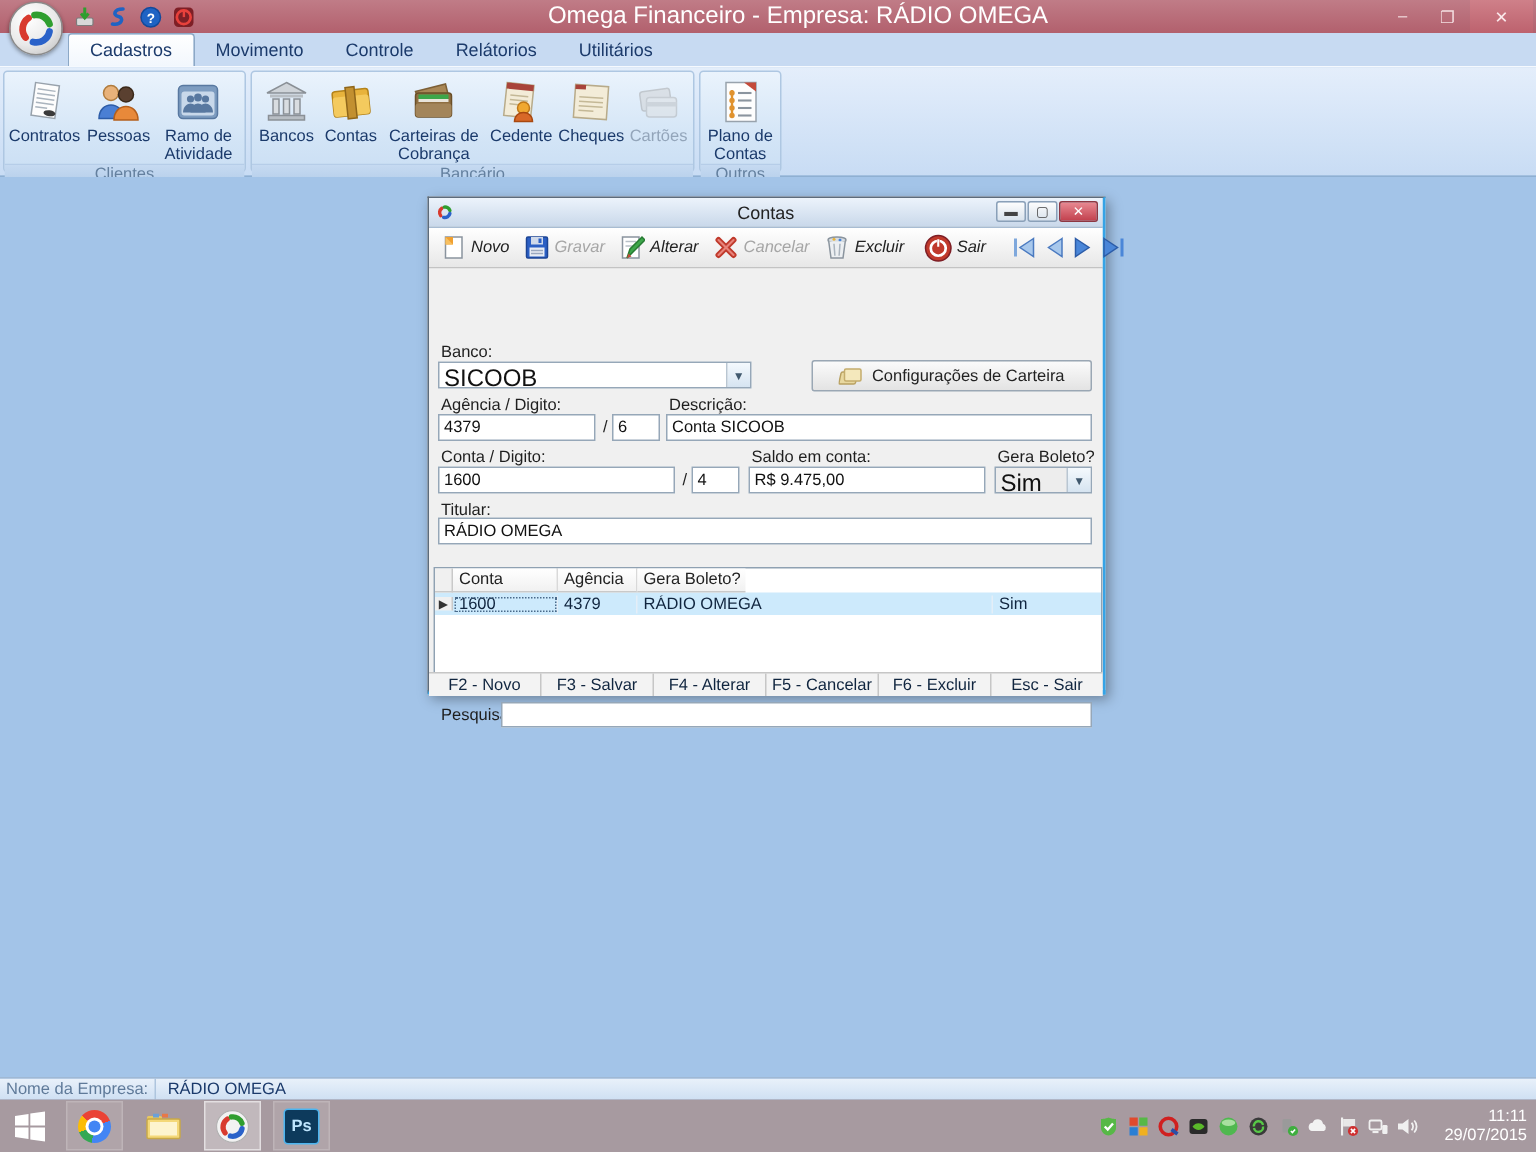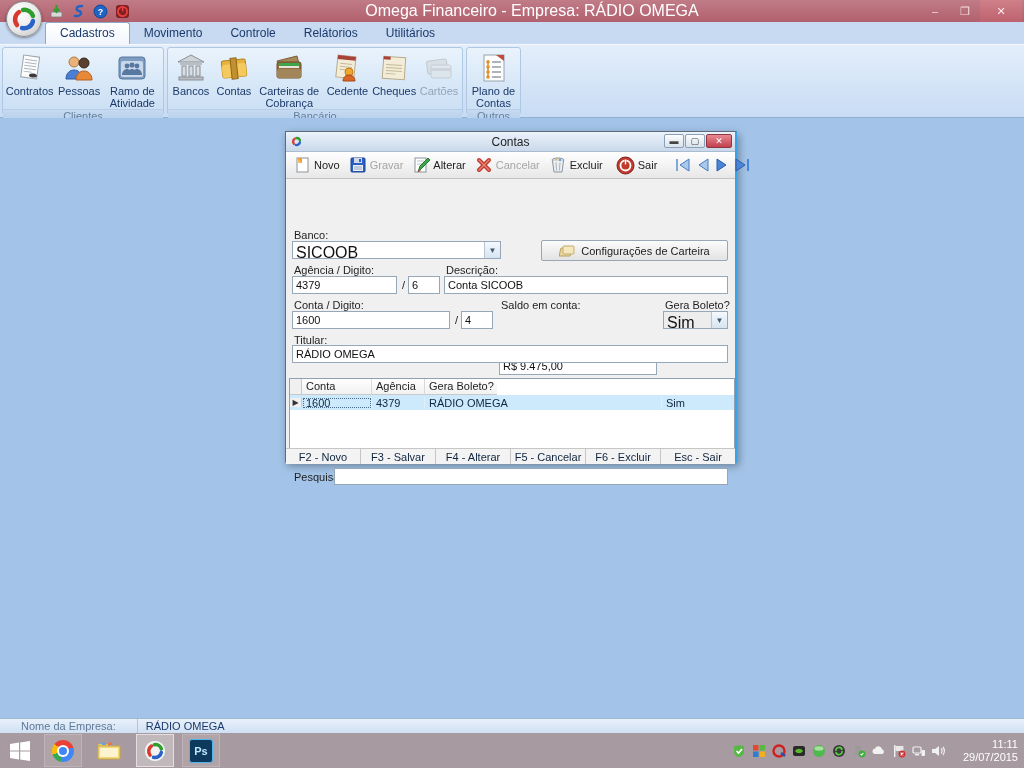--- a/index.html
+++ b/index.html
@@ -46,21 +46,21 @@
     box-shadow:2px 3px 8px rgba(0,0,0,.35); background:#f0f0f0; }
   .dlg-title { height:20px; background:linear-gradient(#ecf3fb,#c9d8ea); border-bottom:1px solid #a8bcd2; position:relative; display:flex; align-items:center; }
   .dlg-title-text { position:absolute; left:0; right:0; text-align:center; font-size:12px; color:#222; }
   .dlg-ico { margin-left:4px; width:13px; height:13px; z-index:2; }
   .dlg-controls { position:absolute; right:3px; top:2px; display:flex; gap:1px; }
   .dbtn { width:20px; height:14px; border:1px solid #8aa0b8; border-radius:2px;
     background:linear-gradient(#fdfdfd,#d8e2ec); display:flex; align-items:center; justify-content:center; font-size:9px; color:#444; }
   .dbtn.close { width:26px; background:linear-gradient(#e88992,#c2414e); border-color:#8d3742; color:#fff; }
 
   .dlg-toolbar { height:27px; background:linear-gradient(#ffffff,#e7e7e7); border-bottom:1px solid #c3c3c3; display:flex; align-items:center; padding:0 4px; }
-  .tbtn { display:flex; align-items:center; gap:3px; padding:2px 6px 2px 3px; font-size:11px; color:#222; }
+  .tbtn { display:flex; align-items:center; gap:3px; padding:2px 6px 2px 3px; font-size:11px; color:#222;font-style:italic; }
   .tbtn.disabled { color:#a6a6a6; }
   .tbsep { width:1px; height:20px; background:#cfcfcf; margin:0 2px; }
   .navgroup { margin-left:8px; display:flex; gap:5px; align-items:center; }
 
   .dlg-form { position:relative; height:calc(332px - 20px - 27px); background:#f0f0f0; }
   .flabel { position:absolute; font-size:11px; color:#1e1e1e; }
   .fin { position:absolute; border:1px solid #96a7b8; background:#fff; font-size:11px; color:#111; padding:0 3px; height:18px; font-family:"Liberation Sans",sans-serif; }
   .slash { position:absolute; font-size:11px; color:#1e1e1e; }
   .combo { position:absolute; height:18px; border:1px solid #96a7b8; background:#fff; display:flex; }
   .combo .cval { flex:1; font-size:16px; padding:2px 3px; color:#111; white-space:nowrap; overflow:hidden; }
@@ -82,21 +82,21 @@
   .pesq-label { position:absolute; left:8px; top:292px; }
   .pesq-input { left:48px; top:289px; width:394px; height:17px; }
 
   .dlg-footer { position:absolute; left:0; bottom:0; width:100%; height:16px; background:#f3f3f3; border-top:1px solid #c6c6c6; display:flex; }
   .fkey { flex:1; border-right:1px solid #c6c6c6; display:flex; align-items:center; justify-content:center; font-size:11px; color:#10253f; }
   .fkey:last-child { border-right:none; }
 
   
   .statusbar { position:absolute; left:0; top:718px; width:1024px; height:15px;
     background:linear-gradient(#e9f1fa,#cfe0f3); border-top:1px solid #9fb8d4; display:flex; align-items:center; font-size:11px; }
-  .sb-label { color:#5f7a99; padding:0 21px; }
+  .sb-label { color:#5f7a99; padding:0 4px; }
   .sb-div { width:1px; height:100%; background:#aec5de; }
   .sb-value { color:#1b3a6b; padding:0 8px; }
 
   
   .taskbar { position:absolute; left:0; top:733px; width:1024px; height:35px; background:#a79aa0; display:flex; align-items:center; }
   .start { width:40px; height:35px; display:flex; align-items:center; justify-content:center; }
   .tapp { width:38px; height:33px; margin:1px 4px 1px 4px; display:flex; align-items:center; justify-content:center; border:1px solid transparent; }
   .tapp.subtle { background:rgba(255,255,255,.10); border-color:rgba(255,255,255,.18); }
   .tapp.active { background:rgba(255,255,255,.30); border-color:rgba(255,255,255,.55); }
   .tray { position:absolute; right:78px; top:0; height:35px; display:flex; align-items:center; gap:5px; }
@@ -457,21 +457,21 @@
     <div class="slash" style="left:116px; top:100px;">/</div>
     <input class="fin" style="left: 122px; top: 97px; width: 32px;" value="6">
     <div class="flabel" style="left:160px; top:85px;">Descrição:</div>
     <input class="fin" style="left: 158px; top: 97px; width: 284px;" value="Conta SICOOB">
 
     <div class="flabel" style="left:8px; top:120px;">Conta / Digito:</div>
     <input class="fin" style="left: 6px; top: 132px; width: 158px;" value="1600">
     <div class="slash" style="left:169px; top:135px;">/</div>
     <input class="fin" style="left: 175px; top: 132px; width: 32px;" value="4">
     <div class="flabel" style="left:215px; top:120px;">Saldo em conta:</div>
-    <input class="fin" style="left: 213px; top: 132px; width: 158px; margin-top: 46px;" value="R$ 9.475,00">
+    <input class="fin" style="left: 213px; top: 132px; width: 158px;" value="R$ 9.475,00">
     <div class="flabel" style="left:379px; top:120px;">Gera Boleto?</div>
     <div class="combo gray" style="left:377px; top:132px; width:65px;">
       <div class="cval">Sim</div>
       <div class="cbtn">▼</div>
     </div>
 
     <div class="flabel" style="left:8px; top:155px;">Titular:</div>
     <input class="fin" style="left: 6px; top: 166px; width: 436px;" value="RÁDIO OMEGA">
 
     <div class="grid">

